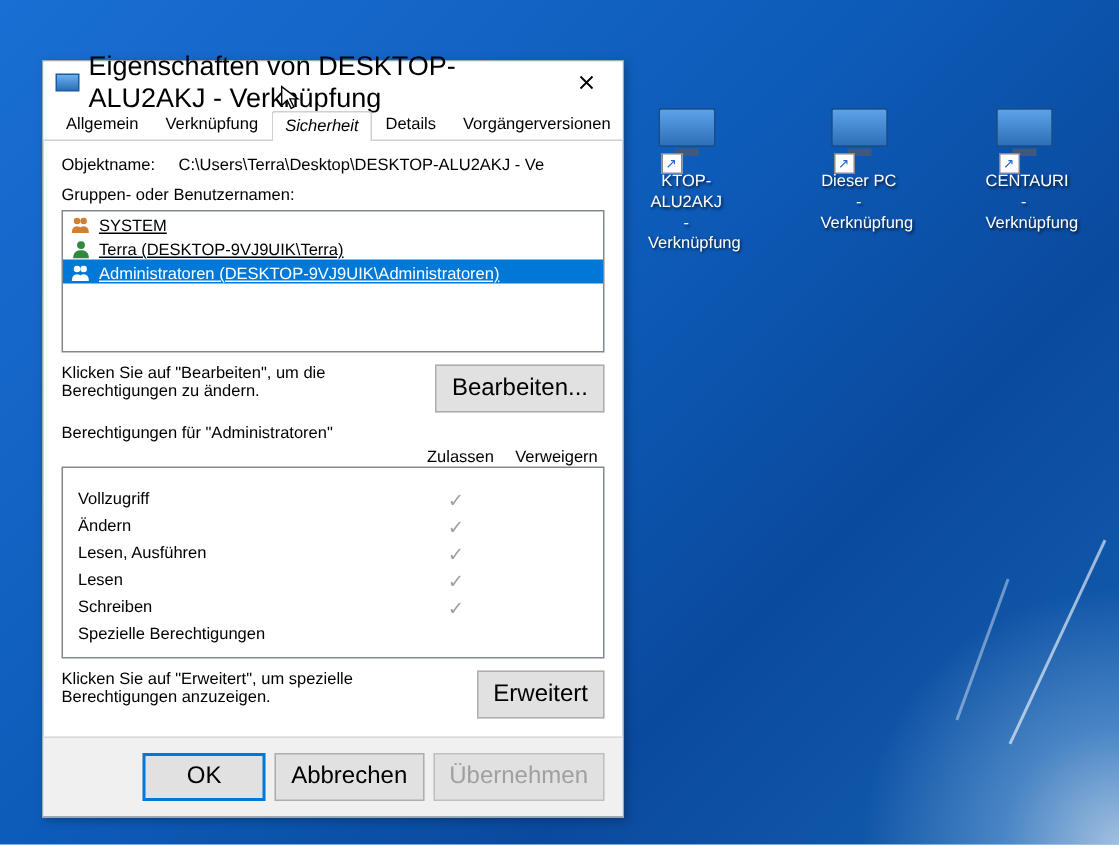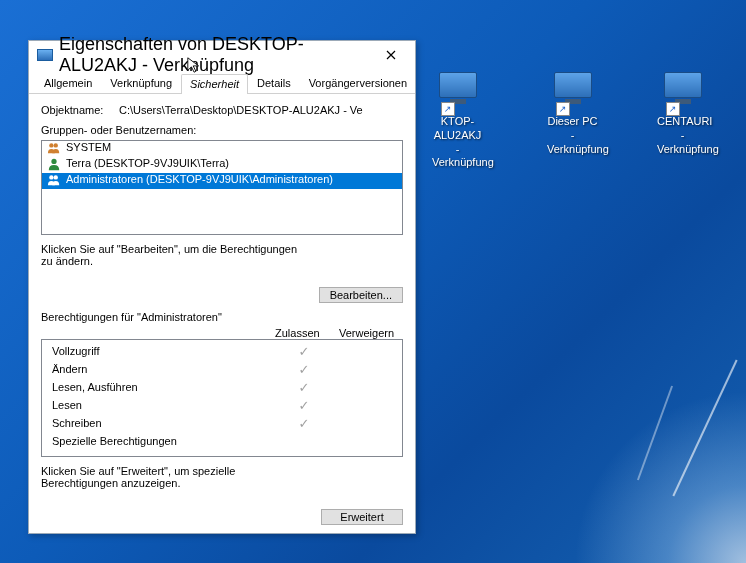--- a/index.html
+++ b/index.html
@@ -29,35 +29,35 @@
 .tab { padding: 3px 8px 4px; border: 1px solid transparent; border-bottom: none; position: relative; cursor:pointer; }
 .tab.active { border-color: #d0d0d0; background: #fff; top: 1px; z-index: 2; border-radius: 2px 2px 0 0; font-style: italic; }
 .tab.inactive { color: #000; }
 
 .content { padding: 10px 12px 0 12px; }
 .row { display: flex; margin-bottom: 8px; }
 .row .lab { width: 78px; }
 .row .val { flex: 1; overflow: hidden; white-space: nowrap; }
 
 .listbox { border: 1px solid #828790; height: 95px; overflow: hidden; background:#fff; }
-.list-item { display: flex; align-items: flex-start; height: 16px; padding-left: 4px; cursor:pointer; }
+.list-item { display: flex; align-items: flex-end; height: 16px; padding-left: 4px; cursor:pointer;text-decoration:underline; }
 .list-item.sel { background: #0078d7; color: #fff; }
 .uicon { width: 16px; height: 14px; margin-right: 4px; display:flex; align-items:center; justify-content:center; }
 .uicon svg { width:14px; height:14px; }
 
 .btnrow { display: flex; justify-content: flex-end; align-items: flex-start; margin: 8px 0; }
 .btnrow .txt { flex:1; padding-right: 10px; }
-.winbtn { min-width: 82px; height: 16px; border: 1px solid #adadad; background: #e1e1e1; cursor:pointer; font-size:11px; padding: 0 10px; margin-top: 44px; }
+.winbtn { min-width: 82px; height: 32px; border: 1px solid #adadad; background: #e1e1e1; cursor:pointer; font-size:16px; padding: 0 10px; }
 .winbtn:disabled { color:#a0a0a0; cursor:default; background:#e1e1e1; border-color:#bfbfbf;}
 .winbtn.default { border: 2px solid #0078d7; }
 
 .perm-head { display:flex; margin-top:4px; }
 .perm-head .c1 { flex:1; }
-.perm-head .c2, .perm-head .c3 { width: 64px; text-align:left; }
-.permbox { border: 1px solid #828790; padding: 2px 8px 6px 10px; }
+.perm-head .c2, .perm-head .c3 { width: 64px; text-align:center; }
+.permbox { border: 1px solid #828790; padding: 12px 8px 6px 10px; }
 .perm-row { display:flex; height: 18px; align-items:center; }
 .perm-row .p1 { flex:1; }
 .perm-row .p2, .perm-row .p3 { width: 60px; text-align:center; color:#a0a0a0; font-size:13px; }
 
 .footer { border-top: 1px solid #d8d8d8; margin-top: 12px; padding: 10px 12px; display:flex; justify-content:flex-end; gap:6px; background:#f0f0f0; }
 
 .cursor { position:absolute; left:186px; top:56px; width:18px; height:18px; pointer-events:none; }
 </style>
 </head>
 <body>
@@ -191,17 +191,22 @@
           <div class="p3"></div>
         </div>
       </div>
 
     <div class="btnrow" style="margin-top:8px;">
       <div class="txt">Klicken Sie auf "Erweitert", um spezielle Berechtigungen anzuzeigen.</div>
       <button class="winbtn">Erweitert</button>
     </div>
   </div>
 
+  <div class="footer">
+    <button class="winbtn default" style="min-width:82px">OK</button>
+    <button class="winbtn">Abbrechen</button>
+    <button class="winbtn" disabled="">Übernehmen</button>
+  </div>
 </div>
 
 <svg class="cursor" viewBox="0 0 20 20">
     <path d="M2 2 L2 16 L6 12 L9 18 L11 17 L8 11 L14 11 Z" fill="#fff" stroke="#000" stroke-width="1"></path>
   </svg>
 
 </body></html>

